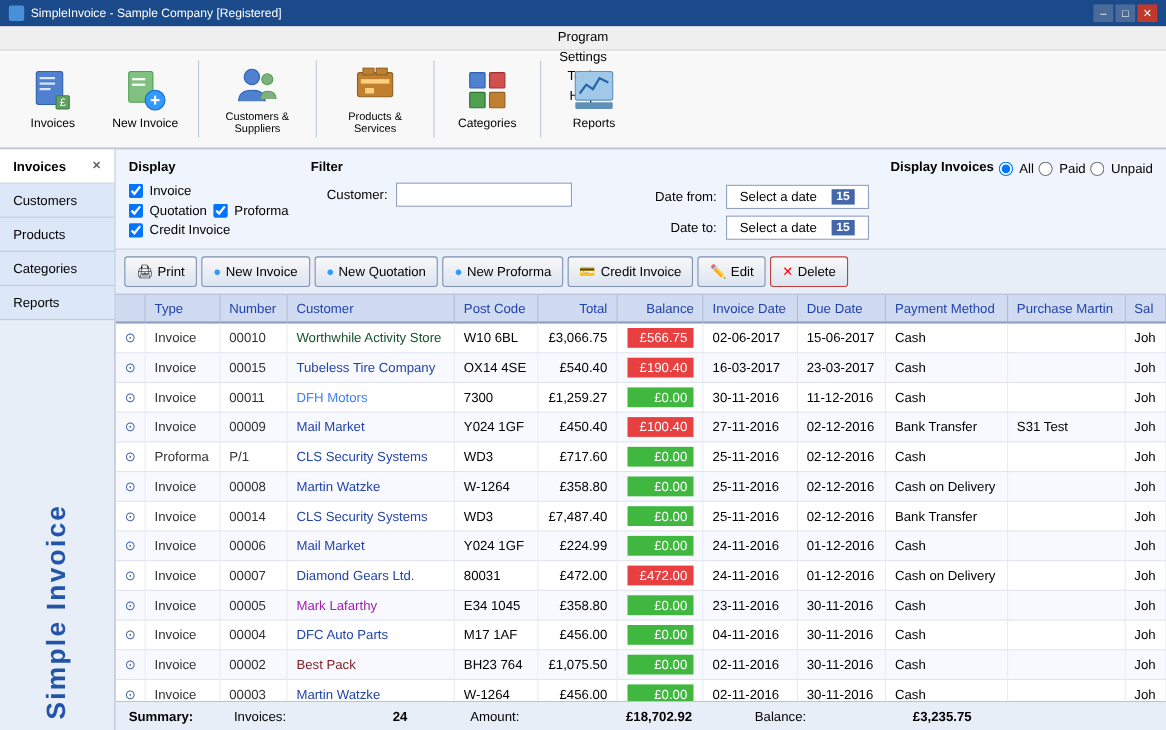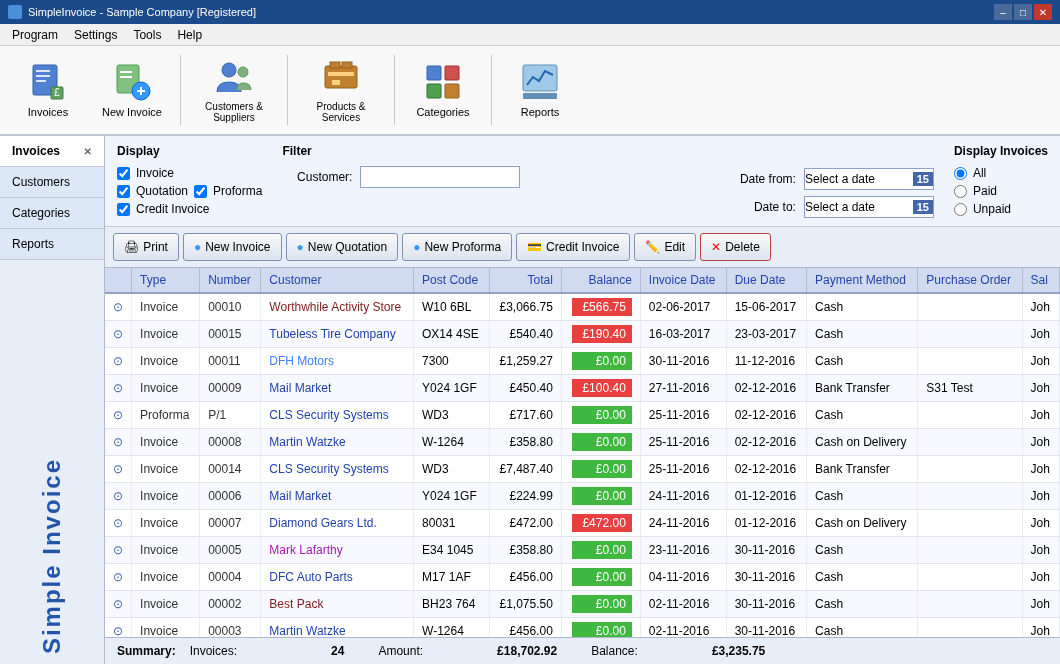--- a/index.html
+++ b/index.html
@@ -7,21 +7,21 @@
 
     
     .title-bar { background: #1a4a8a; color: white; height: 24px; display: flex; align-items: center; padding: 0 8px; justify-content: space-between; }
     .title-bar-left { display: flex; align-items: center; gap: 6px; font-size: 11px; }
     .title-bar-icon { width: 14px; height: 14px; background: #4a90d9; border-radius: 2px; }
     .title-bar-controls { display: flex; gap: 2px; }
     .title-btn { width: 18px; height: 16px; background: #4a6a9a; border: none; color: white; font-size: 10px; cursor: pointer; display: flex; align-items: center; justify-content: center; }
     .title-btn.close { background: #c0392b; }
 
     
-    .menu-bar { background: #f0f0f0; height: 22px; display: flex; align-items: center; padding: 0 4px; border-bottom: 1px solid #ccc; }
+    .menu-bar { background: #f0f0f0; height: 22px; display: flex; align-items: center; padding: 0 4px; border-bottom: 1px solid #ccc; flex-direction: column; }
     .menu-item { padding: 2px 8px; font-size: 12px; cursor: pointer; }
 
     
     .toolbar { background: #f8f8f8; border-bottom: 2px solid #c0c8d8; padding: 4px 8px; display: flex; align-items: center; gap: 4px; height: 90px; }
     .toolbar-btn { display: flex; flex-direction: column; align-items: center; justify-content: center; width: 80px; height: 78px; border: 1px solid transparent; cursor: pointer; background: transparent; font-size: 11px; gap: 4px; padding: 4px; }
     .toolbar-btn .icon { width: 40px; height: 40px; display: flex; align-items: center; justify-content: center; }
     .toolbar-separator { width: 1px; height: 70px; background: #c0c8d8; margin: 0 4px; }
 
     
     .main-content { display: flex; height: calc(664px - 24px - 22px - 90px); }
@@ -37,22 +37,22 @@
     
     .right-content { flex: 1; display: flex; flex-direction: column; overflow: hidden; }
 
     
     .filter-area { background: #f0f4fc; border-bottom: 1px solid #c0c8d8; padding: 8px 12px; display: flex; gap: 20px; align-items: flex-start; }
     .filter-section { display: flex; flex-direction: column; gap: 4px; }
     .checkbox-row { display: flex; align-items: center; gap: 6px; font-size: 12px; }
     .filter-row { display: flex; align-items: center; gap: 8px; }
     .filter-label { font-size: 12px; min-width: 70px; text-align: right; }
     .filter-input { height: 22px; border: 1px solid #90a0c0; background: white; font-size: 12px; padding: 2px 4px; width: 160px; }
-    .date-input { height: 22px; border: 1px solid #90a0c0; background: white; font-size: 12px; padding: 2px 0; width: 130px; display: flex; align-items: center; justify-content: space-between; cursor: pointer; }
-    .display-invoices { display: flex; flex-direction: column; gap: 4px; }
+    .date-input { height: 22px; border: 1px solid #90a0c0; background: white; font-size: 12px; padding: 2px 12px; width: 130px; display: flex; align-items: center; justify-content: space-between; cursor: pointer; }
+    .display-invoices { display: flex; gap: 4px; }
     .radio-row { display: flex; align-items: center; gap: 6px; font-size: 12px; }
 
     
     .action-bar { background: #e8eef8; border-bottom: 1px solid #b0b8d0; padding: 6px 8px; display: flex; gap: 4px; align-items: center; }
     .action-btn { height: 28px; padding: 0 10px; border: 1px solid #8090b0; background: linear-gradient(to bottom, #f8f8f8, #dce4f0); font-size: 12px; cursor: pointer; display: flex; align-items: center; gap: 4px; border-radius: 3px; }
     .action-btn.delete { border-color: #c04040; }
 
     
     .table-container { flex: 1; overflow: auto; background: white; }
     table { width: 100%; border-collapse: collapse; font-size: 12px; }
@@ -60,21 +60,21 @@
     td { padding: 4px 8px; border-bottom: 1px solid #e0e4f0; border-right: 1px solid #e8ecf8; white-space: nowrap; }
     .row-expand { width: 20px; color: #4466aa; cursor: pointer; text-align: center; }
     .balance-red { background: #e84040; color: white; padding: 2px 6px; text-align: right; display: inline-block; min-width: 60px; }
     .balance-green { background: #40b840; color: white; padding: 2px 6px; text-align: right; display: inline-block; min-width: 60px; }
     .col-type { color: #333; }
     .col-number { color: #333; }
     .col-customer { color: #2244aa; }
     td.right { text-align: right; }
 
     
-    .summary-bar { background: #e8eef8; border-top: 1px solid #b0b8d0; padding: 6px 12px; display: flex; align-items: center; gap: 14px; font-size: 12px; }
+    .summary-bar { background: #e8eef8; border-top: 1px solid #b0b8d0; padding: 6px 12px; display: flex; align-items: center; gap: 37px; font-size: 12px; }
     .summary-label { font-weight: bold; }
     .summary-value { font-weight: bold; }
 
     
     .table-container::-webkit-scrollbar { width: 12px; height: 12px; }
     .table-container::-webkit-scrollbar-track { background: #e0e8f0; }
     .table-container::-webkit-scrollbar-thumb { background: #9090a0; border-radius: 2px; }
   </style>
 </head>
 <body>
@@ -187,20 +187,23 @@
 
 <div class="main-content">
 
   <div class="sidebar">
     <div class="sidebar-tab active">
       <span>Invoices</span>
       <span class="sidebar-close">✕</span>
     </div>
     <div class="sidebar-tab">
       <span>Customers</span>
+    </div>
+    <div class="sidebar-tab">
+      <span>Products</span>
     </div>
     <div class="sidebar-tab">
       <span>Categories</span>
     </div>
     <div class="sidebar-tab">
       <span>Reports</span>
     </div>
     <div class="sidebar-brand">
       <span class="brand-text">Simple Invoice</span>
     </div>
@@ -310,30 +313,30 @@
             <th style="width:24px"></th>
             <th>Type</th>
             <th>Number</th>
             <th>Customer</th>
             <th>Post Code</th>
             <th style="text-align:right">Total</th>
             <th style="text-align:right">Balance</th>
             <th>Invoice Date</th>
             <th>Due Date</th>
             <th>Payment Method</th>
-            <th>Purchase Order</th>
+            <th>Purchase Martin</th>
             <th>Sal</th>
           </tr>
         </thead>
         <tbody id="invoice-tbody">
         <tr style="background: white;">
       <td class="row-expand">⊙</td>
       <td class="col-type">Invoice</td>
       <td class="col-number">00010</td>
-      <td class="col-customer" style="color:#7f1d1d">Worthwhile Activity Store</td>
+      <td class="col-customer" style="color:#14532d">Worthwhile Activity Store</td>
       <td>W10 6BL</td>
       <td class="right">£3,066.75</td>
       <td class="right"><span class="balance-red">£566.75</span></td>
       <td>02-06-2017</td>
       <td>15-06-2017</td>
       <td>Cash</td>
       <td></td>
       <td>Joh</td>
     </tr>
             <tr style="background: rgb(248, 248, 255);">
@@ -504,21 +507,21 @@
       <td></td>
       <td>Joh</td>
     </tr>
           </tbody>
       </table>
     </div>
 
     <div class="summary-bar">
       <span class="summary-label">Summary:</span>
       <span>Invoices:</span>
-      <span class="summary-value" style="margin-left:80px">24</span>
+      <span class="summary-value" style="margin-left:60px">24</span>
       <span style="margin-left:20px">Amount:</span>
       <span class="summary-value" style="margin-left:60px">£18,702.92</span>
       <span style="margin-left:20px">Balance:</span>
       <span class="summary-value" style="margin-left:60px">£3,235.75</span>
     </div>
 
   </div>
 </div>
 
 </body></html>

